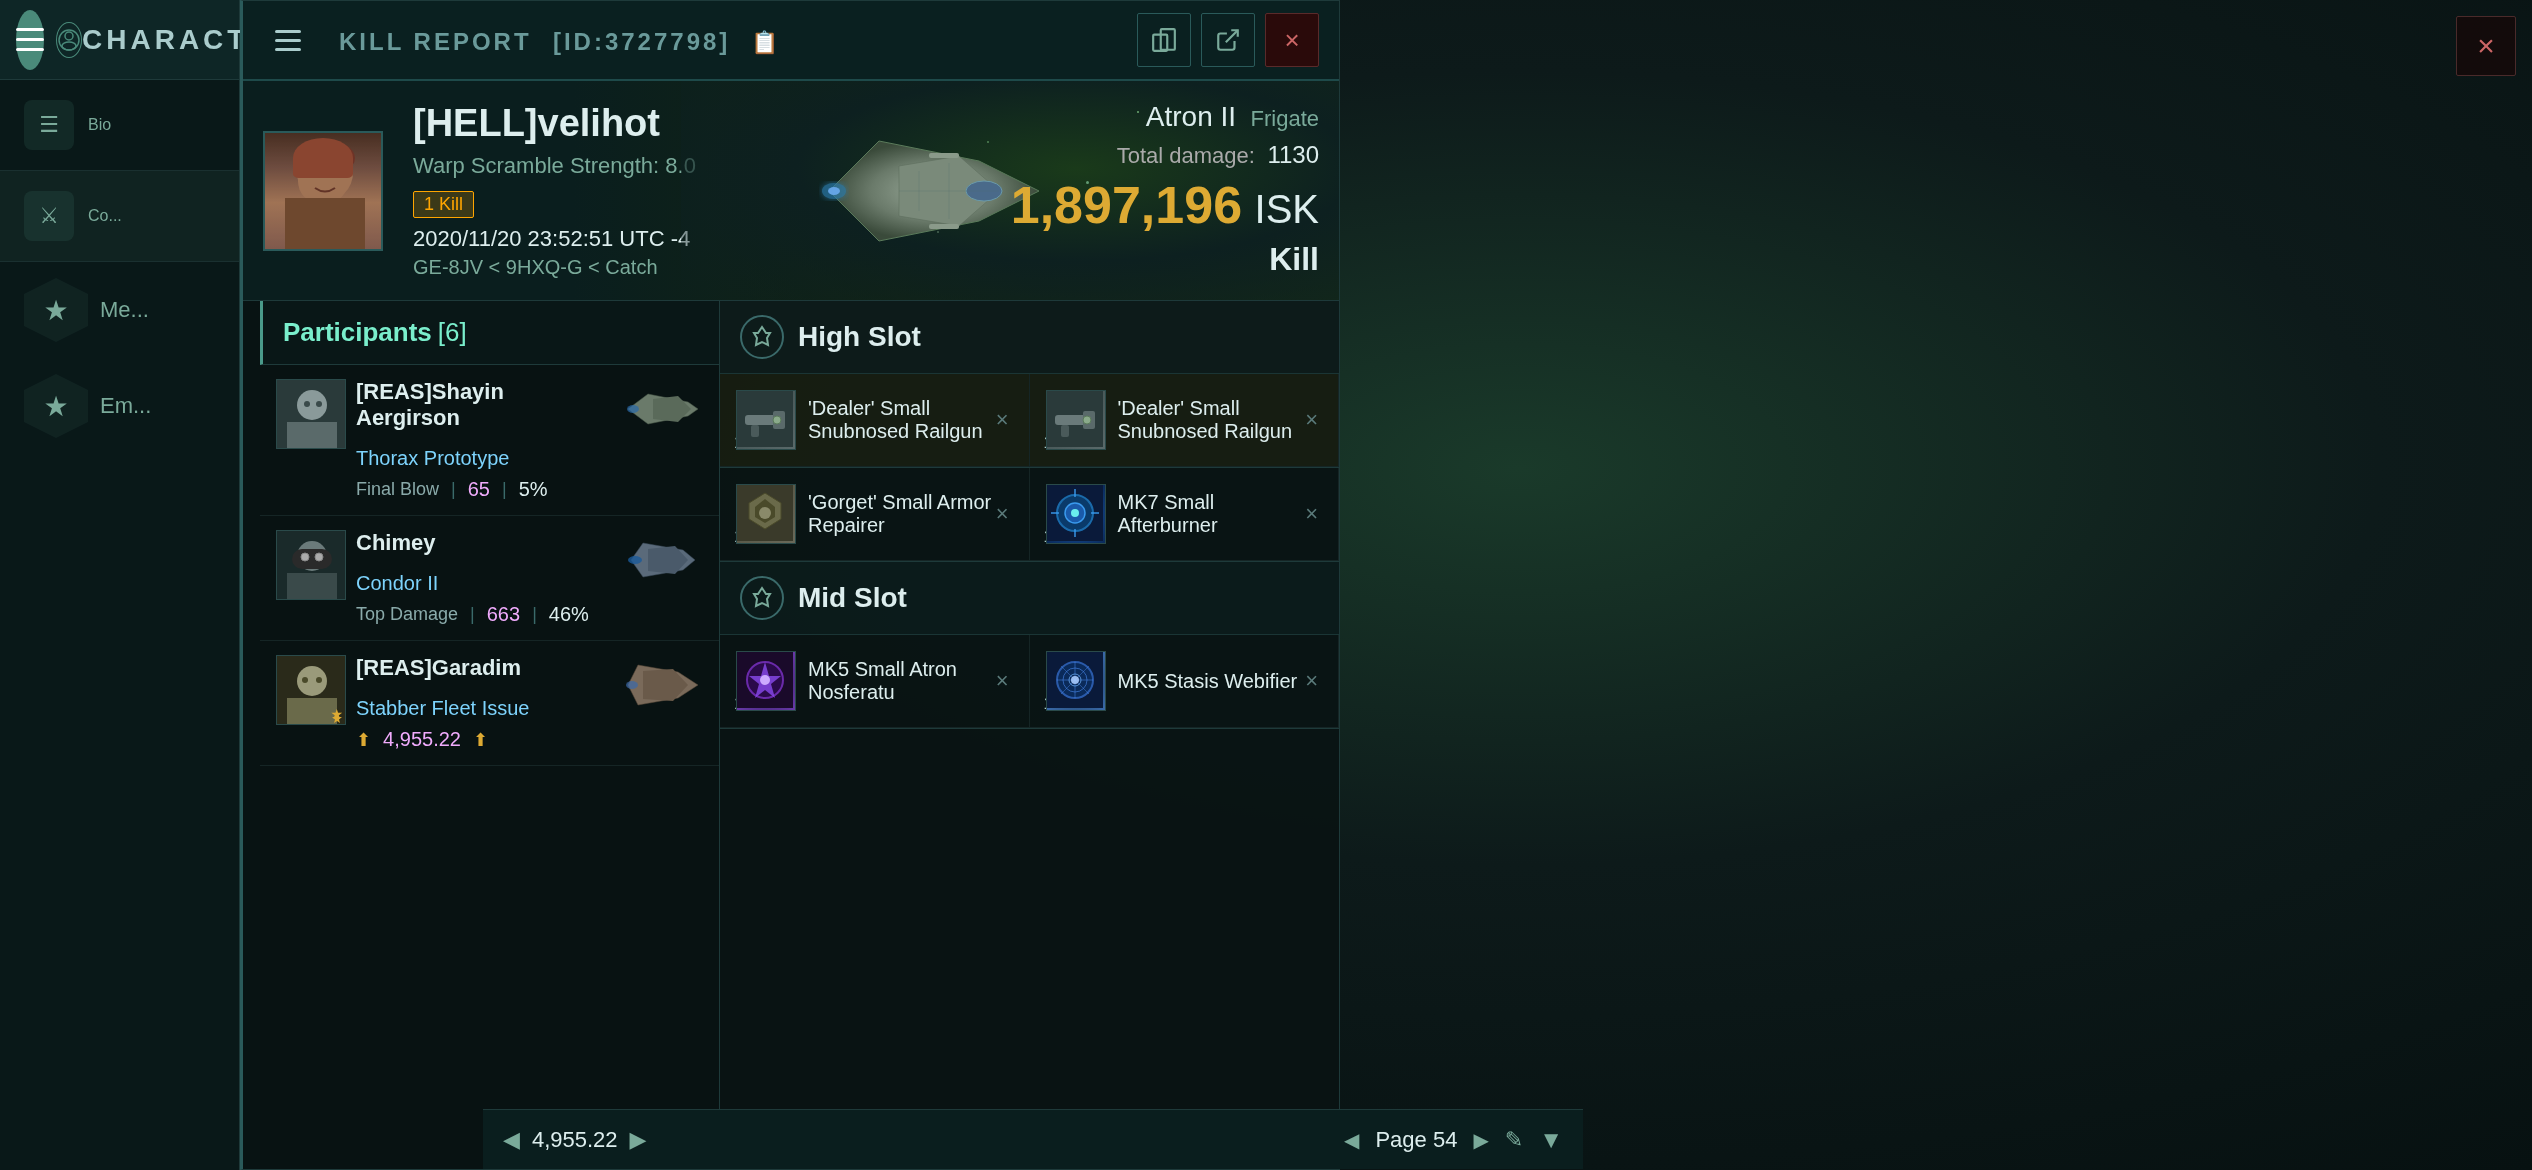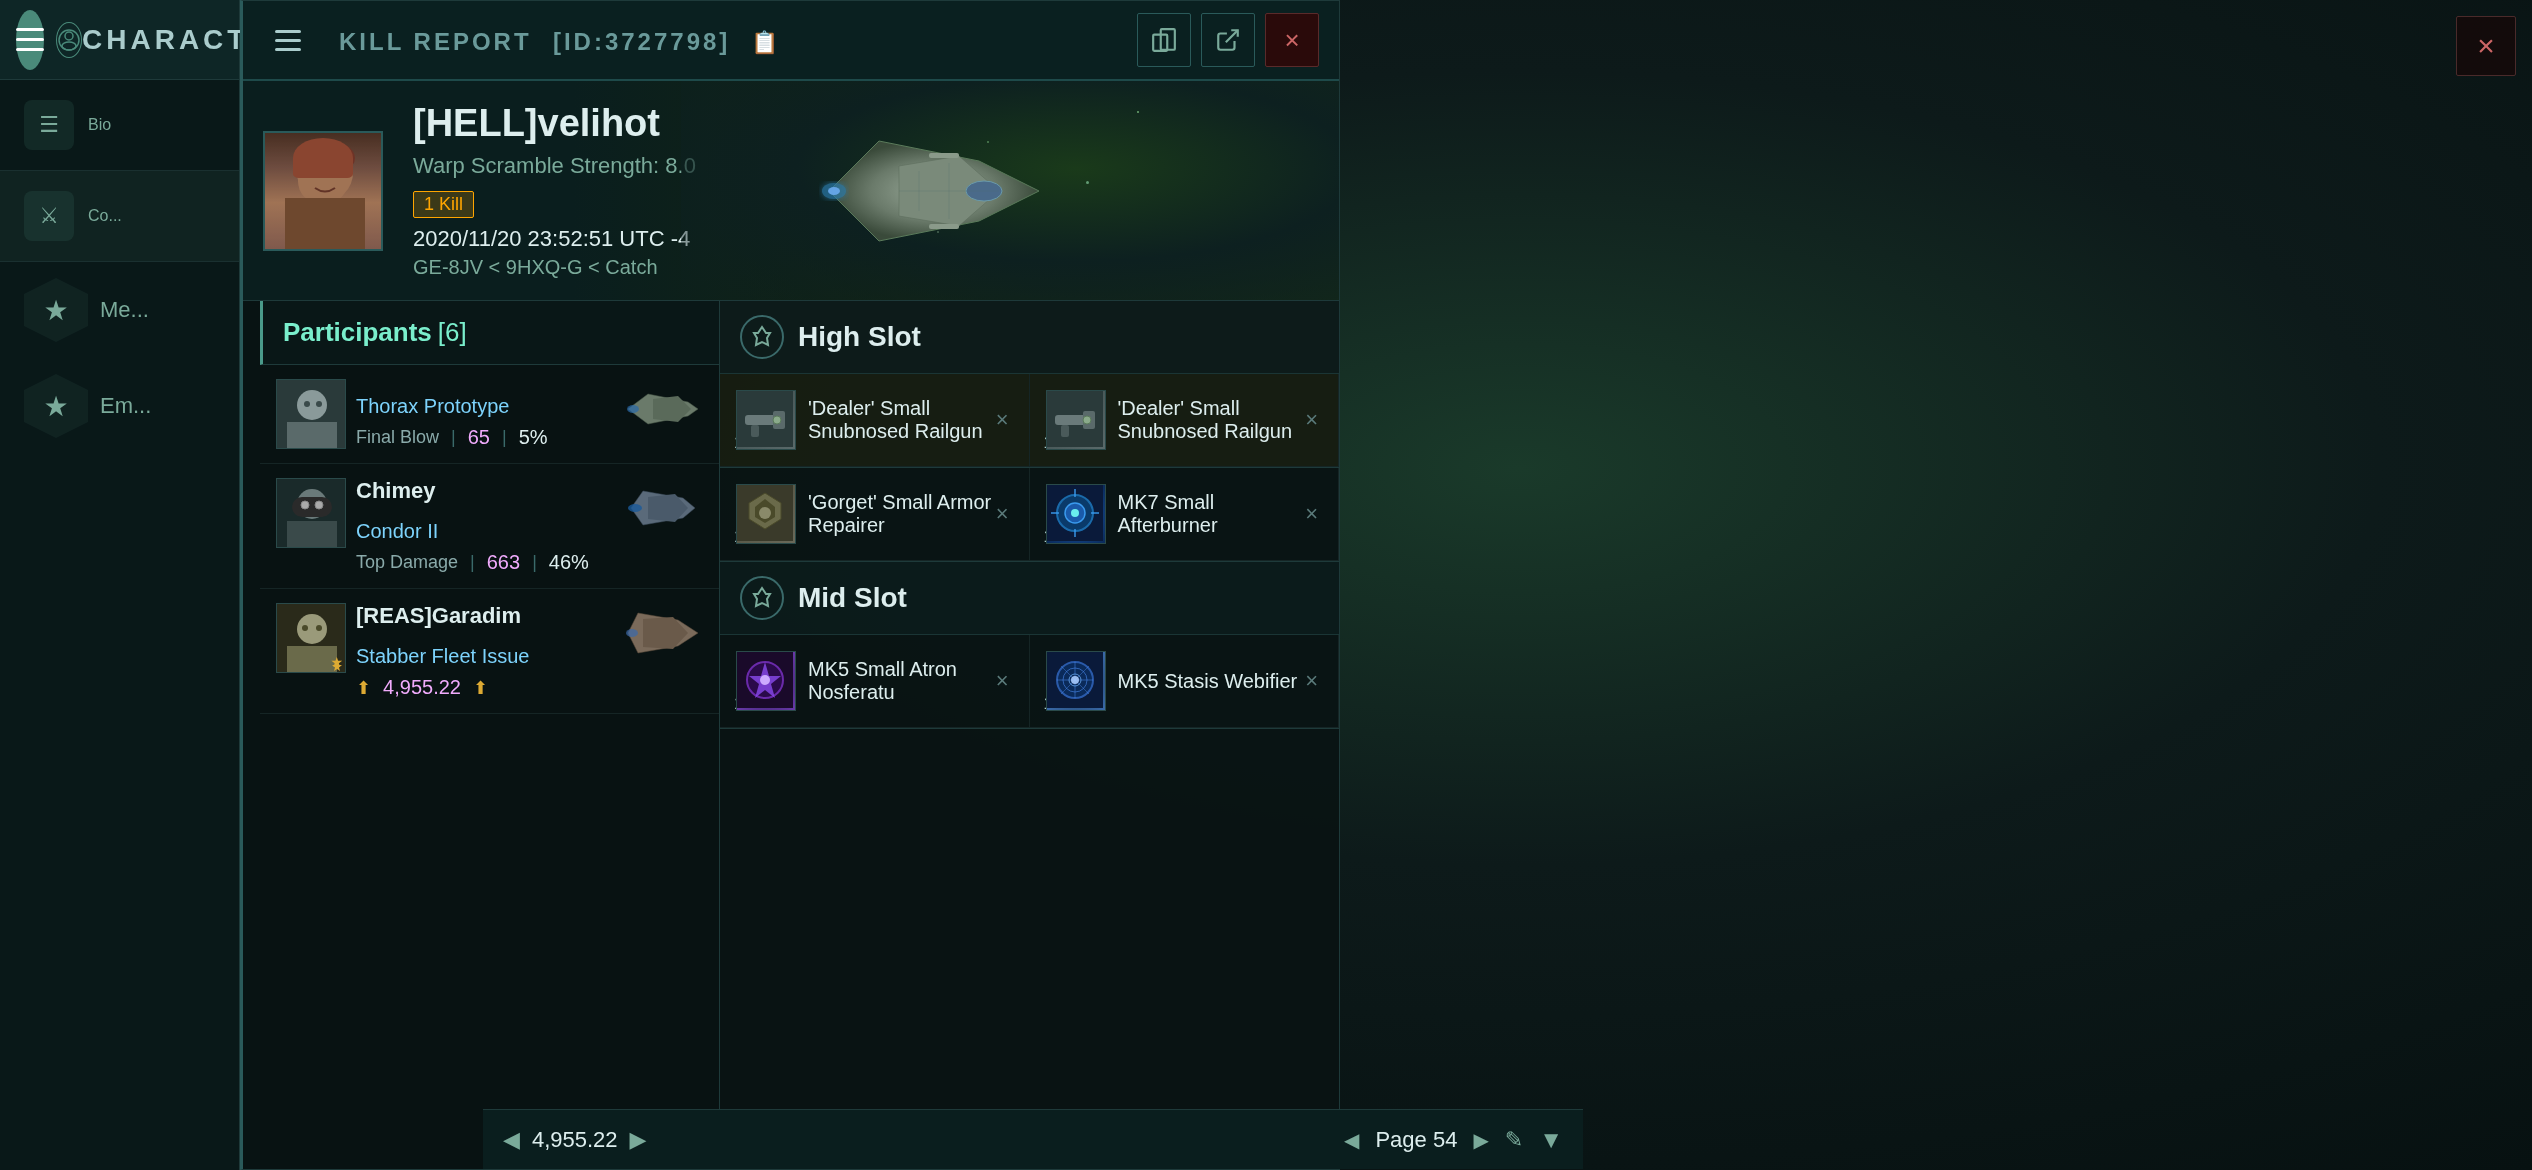--- a/index.html
+++ b/index.html
@@ -827,20 +827,37 @@
 
         <line x1="100" y1="90" x2="200" y2="90" stroke="#4a6a6a" stroke-width="0.5" opacity="0.5"></line>
         <line x1="120" y1="70" x2="120" y2="110" stroke="#4a6a6a" stroke-width="0.5" opacity="0.5"></line>
         <line x1="150" y1="62" x2="150" y2="118" stroke="#4a6a6a" stroke-width="0.5" opacity="0.5"></line>
 
         <rect x="130" y="52" width="30" height="5" rx="2" fill="#8a9a8a"></rect>
         <rect x="130" y="123" width="30" height="5" rx="2" fill="#8a9a8a"></rect>
       </svg>
     </div>
 
+    <div class="kill-stats">
+      <div>
+        <span class="ship-class">Atron II</span>
+        <span class="ship-type" style="margin-left:10px;">Frigate</span>
+      </div>
+      <div style="margin-top:8px;">
+        <span class="damage-label">Total damage:</span>
+        <span class="damage-value" style="margin-left:8px;">1130</span>
+      </div>
+      <div style="margin-top:6px;">
+        <span class="isk-value">1,897,196</span>
+        <span class="isk-unit" style="margin-left:8px;">ISK</span>
+      </div>
+      <div style="margin-top:6px;">
+        <span class="kill-type">Kill</span>
+      </div>
+    </div>
   </div>
 
   <div class="main-content">
 
     <div class="participants-panel">
       <div class="participants-header">
         <span class="participants-title">Participants</span>
         <span class="participants-count">[6]</span>
       </div>
 
@@ -848,20 +865,21 @@
         <div class="participant-avatar avatar-char2">
           <svg width="70" height="70" viewBox="0 0 70 70">
             <rect width="70" height="70" fill="#2a3a3a"></rect>
             <circle cx="35" cy="25" r="15" fill="#8a9a9a"></circle>
             <rect x="10" y="42" width="50" height="30" fill="#5a6a6a"></rect>
             <circle cx="30" cy="24" r="3" fill="#3a4a4a"></circle>
             <circle cx="42" cy="24" r="3" fill="#3a4a4a"></circle>
           </svg>
         </div>
         <div class="participant-info">
+          <div class="participant-name">[REAS]Shayin Aergirson</div>
           <div class="participant-ship">Thorax Prototype</div>
           <div class="participant-stats">
             <span class="stat-label">Final Blow</span>
             <span class="stat-divider">|</span>
             <span class="stat-value">65</span>
             <span class="stat-divider">|</span>
             <span class="stat-pct">5%</span>
           </div>
         </div>
         <div class="ship-icon-right">

